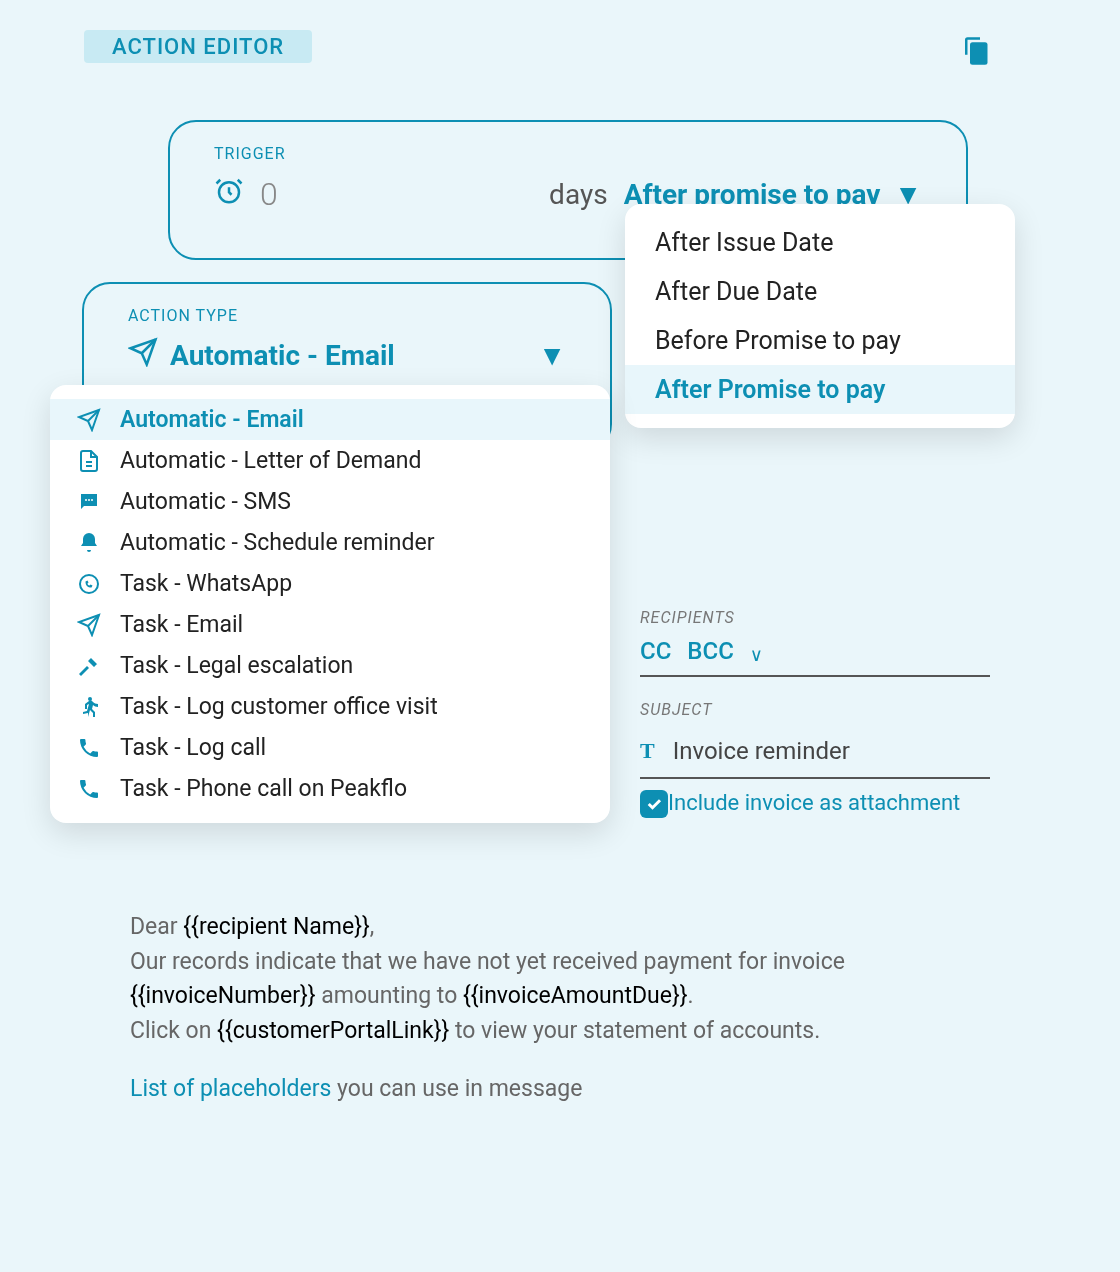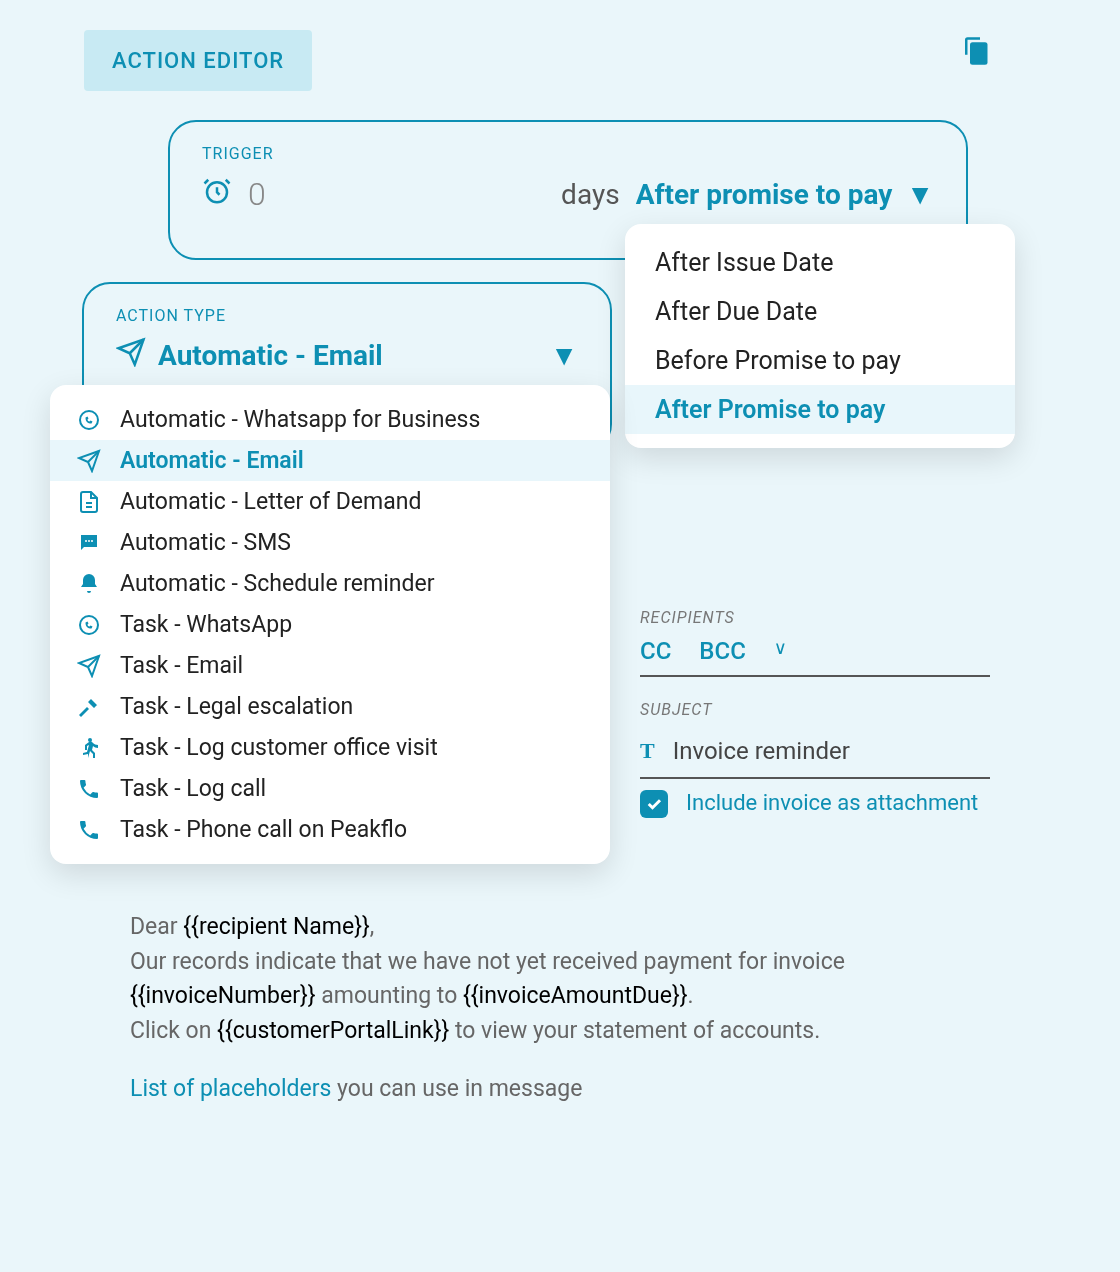--- a/index.html
+++ b/index.html
@@ -9,36 +9,36 @@
     width: 1120px;
     height: 1272px;
     position: relative;
     color: #222;
   }
   .badge-title {
     position: absolute;
     top: 30px; left: 84px;
     background: #c8eaf3;
     color: #0d8fb3;
-    padding: 18px 28px;
+    padding: 4px 28px;
     font-size: 22px;
     font-weight: 500;
     letter-spacing: 1px;
     border-radius: 4px;
   }
   .copy-icon {
     position: absolute;
     top: 36px; right: 130px;
     color: #0d8fb3;
   }
   .panel {
     position: absolute;
     border: 2px solid #0d8fb3;
     border-radius: 28px;
-    padding: 22px 32px;
+    padding: 22px 44px;
     background: transparent;
   }
   .trigger-panel { top: 120px; left: 168px; width: 800px; height: 140px; }
   .action-panel  { top: 282px; left: 82px;  width: 530px; height: 170px; }
   .section-label {
     font-size: 16px; letter-spacing: 1px; color: #0d8fb3;
     margin-bottom: 12px;
   }
   .trigger-row { display: flex; align-items: center; gap: 16px; font-size: 28px; }
   .alarm-icon { color: #0d8fb3; }
@@ -49,43 +49,43 @@
   .action-row { display:flex; align-items:center; gap:12px; font-size:28px; color:#0d8fb3; font-weight:700; }
   .action-row .chev { margin-left:auto; }
 
   .dropdown {
     position: absolute;
     background: #fff;
     border-radius: 16px;
     box-shadow: 0 10px 30px rgba(0,0,0,0.12);
     padding: 14px 0;
   }
-  .trigger-dd { top: 224px; left: 625px; width: 390px; }
+  .trigger-dd { top: 204px; left: 625px; width: 390px; }
   .action-dd  { top: 385px; left: 50px;  width: 560px; }
   .dd-item {
     display:flex; align-items:center; gap:18px;
     padding: 8px 26px;
     font-size: 24px; color: #222;
     cursor: pointer;
   }
   .action-dd .dd-item { font-size: 23px; padding: 7px 26px; }
   .dd-item.selected { background: #e8f6fb; color: #0d8fb3; font-weight: 600; }
   .trigger-dd .dd-item { padding: 10px 30px; font-size: 25px; }
   .ic { width: 26px; display:inline-flex; justify-content:center; color:#0d8fb3; }
 
   .recipients-block { position:absolute; top: 608px; left: 640px; width: 350px; }
   .recip-label { font-size:16px; letter-spacing:1px; color:#777; margin-bottom:10px;font-style:italic; }
-  .recip-row { display:flex; gap:28px; color:#0d8fb3; font-size:24px; font-weight:500; align-items:flex-start; border-bottom:2px solid #555; padding-bottom:10px;}
+  .recip-row { display:flex; gap:16px; color:#0d8fb3; font-size:24px; font-weight:500; align-items:flex-end; border-bottom:2px solid #555; padding-bottom:10px;}
   .recip-chev { font-size:18px; }
 
   .subject-block { position:absolute; top: 700px; left: 640px; width: 350px; }
   .subj-row { display:flex; gap:18px; align-items:center; border-bottom:2px solid #555; padding: 8px 0 12px; font-size:24px; color:#444; }
   .T { color:#0d8fb3; font-weight:700; font-size:22px; font-family: Georgia, serif; }
 
-  .attach-row { position:absolute; top: 790px; left: 640px; width: 350px; display:flex; gap:18px; align-items:flex-start; color:#0d8fb3; font-size:22px; }
+  .attach-row { position:absolute; top: 790px; left: 640px; width: 350px; display:flex; align-items:flex-start; color:#0d8fb3; font-size:22px; }
   .cbx { width:28px; height:28px; border-radius:6px; background:#0d8fb3; display:flex; align-items:center; justify-content:center; color:#fff; flex-shrink:0; }
 
   .message-block { position:absolute; top: 910px; left: 130px; width: 850px; font-size:23px; color:#666; line-height:1.5; }
   .ph { color:#000000; }
 
   .placeholders-line { position:absolute; top:1075px; left:130px; font-size:23px; color:#666; }
   .placeholders-line .link { color:#0d8fb3; }
 
   
   svg.ico { width:24px; height:24px; }
@@ -136,29 +136,20 @@
 </div>
 
 <div class="dropdown trigger-dd" id="trigger-dd">
     <div class="dd-item">After Issue Date</div>
     <div class="dd-item">After Due Date</div>
     <div class="dd-item">Before Promise to pay</div>
     <div class="dd-item selected">After Promise to pay</div>
   </div>
 
 <div class="dropdown action-dd" id="action-dd">
-    <div class="dd-item">
-      <span class="ic">
-        <svg class="ico" viewBox="0 0 24 24" fill="none" stroke="currentColor" stroke-width="2">
-          <circle cx="12" cy="12" r="9"></circle>
-          <path d="M8.5 9.5c0 4 2 6 6 6l1-2-2-1-1 1c-1 0-2-1-2-2l1-1-1-2-2 1z" fill="currentColor" stroke="none"></path>
-        </svg>
-      </span>
-      <span>Automatic - Whatsapp for Business</span>
-    </div>
     <div class="dd-item selected">
       <span class="ic">
         <svg class="ico" viewBox="0 0 24 24" fill="none" stroke="currentColor" stroke-width="2">
           <path d="M22 2 11 13"></path>
           <path d="M22 2 15 22l-4-9-9-4 20-7z"></path>
         </svg>
       </span>
       <span>Automatic - Email</span>
     </div>
     <div class="dd-item">

